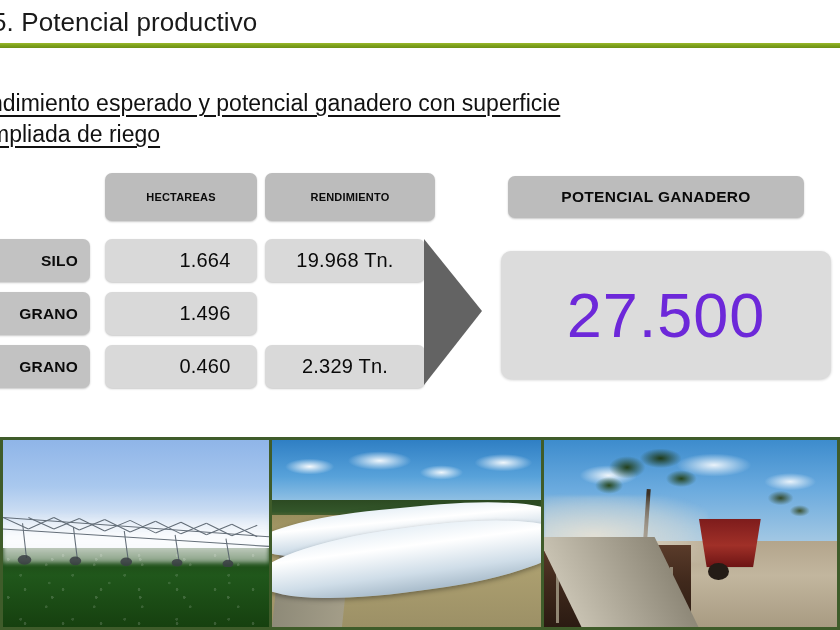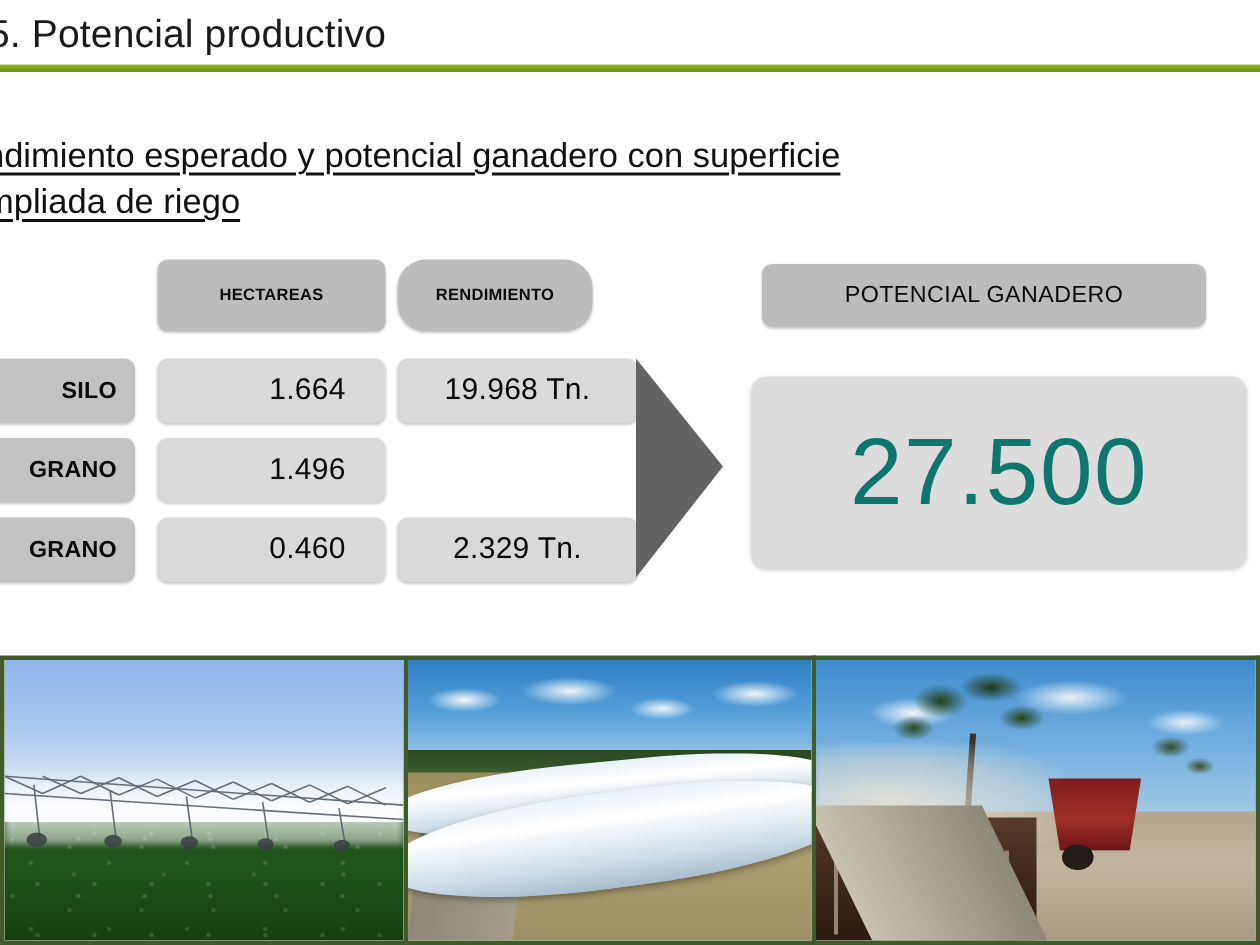--- a/index.html
+++ b/index.html
@@ -80,21 +80,21 @@
     box-shadow: 0 1px 2px rgba(0,0,0,0.22);
   }
   .col-head {
     height: 48px;
     background: #bcbcbc;
     font-size: 11px;
     font-weight: 700;
     letter-spacing: 0.2px;
   }
   .head-hect { left: 105px; top: 0px;  width: 152px; }
-  .head-rend { left: 265px; top: 0px;  width: 130px; border-radius: 19px; }
+  .head-rend { left: 265px; top: 0px;  width: 170px; }
 
   .row-label {
     left: -18px;
     width: 108px;
     height: 43px;
     background: #c2c2c2;
     font-size: 15.5px;
     font-weight: 700;
     letter-spacing: 0.2px;
     justify-content: flex-end;
@@ -130,40 +130,40 @@
     left: 508px;
     top: 176px;
     width: 296px;
     height: 42px;
     background: #bcbcbc;
     border-radius: 7px;
     display: flex;
     align-items: center;
     justify-content: center;
     font-size: 15.5px;
-    font-weight: 400;
+    font-weight: 700;
     letter-spacing: 0.3px;
     color: #0a0a0a;
     box-shadow: 0 1px 2px rgba(0,0,0,0.22);
   }
   .panel-value {
     position: absolute;
     left: 501px;
     top: 251px;
     width: 330px;
     height: 128px;
     background: #dcdcdc;
     border-radius: 10px;
     display: flex;
     align-items: center;
     justify-content: center;
     font-size: 63px;
     font-weight: 400;
     letter-spacing: 1px;
-    color: #0f766e;
+    color: #6d28d9;
     box-shadow: 0 1px 3px rgba(0,0,0,0.20);
   }
 
   
   .photos {
     position: absolute;
     left: 0;
     top: 437px;
     width: 840px;
     height: 193px;

